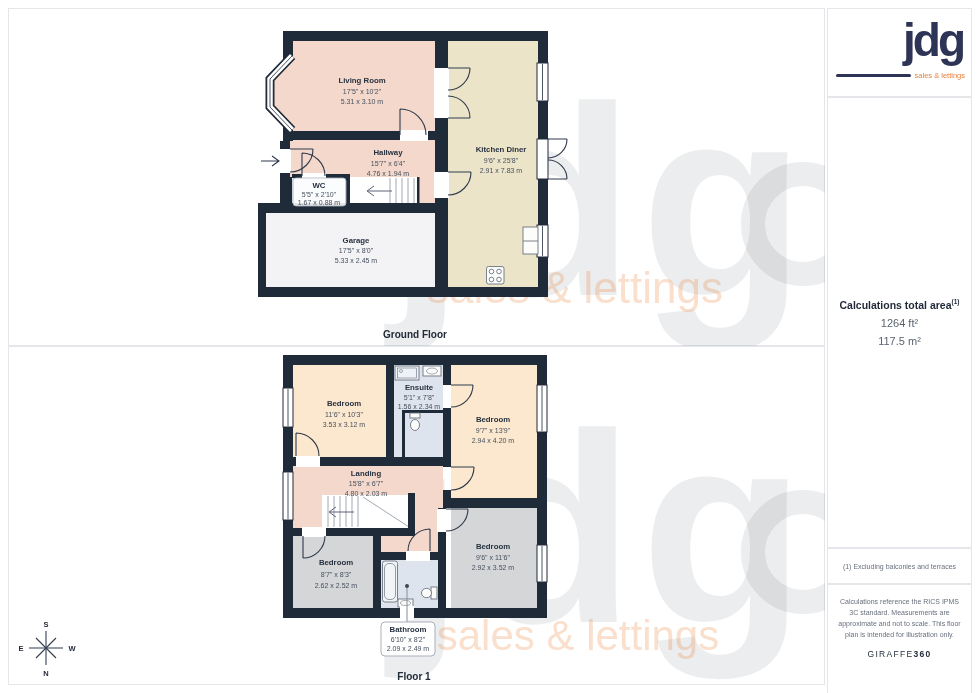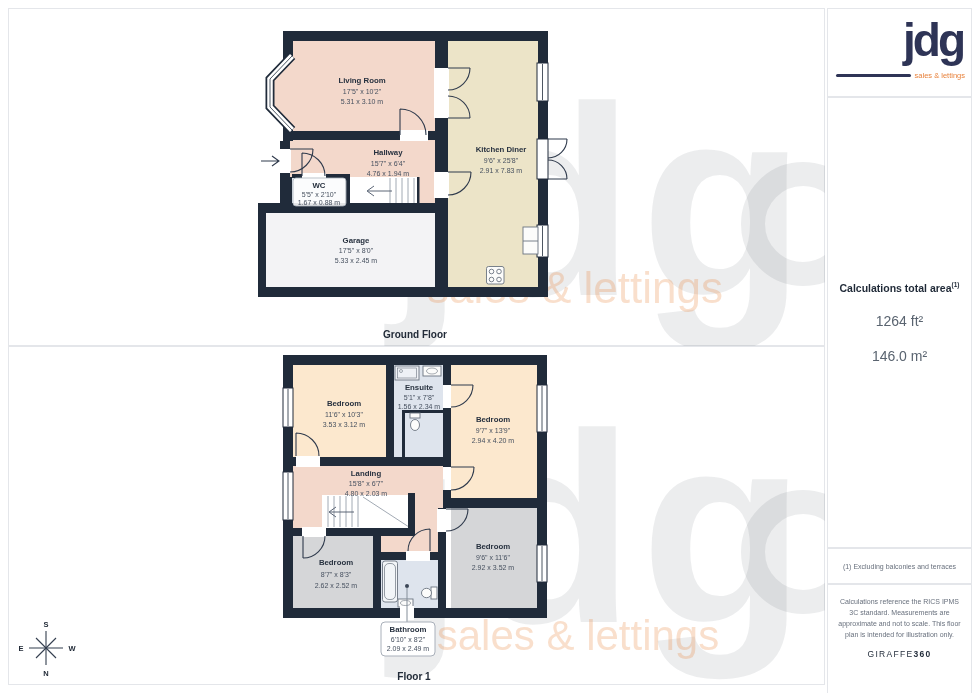--- a/index.html
+++ b/index.html
@@ -15,21 +15,21 @@
            justify-content:center;gap:6px;}
   .sb-foot{top:548px;height:36px;display:flex;align-items:center;justify-content:center;}
   .sb-calc{top:584px;height:129px;padding:12px 10px 0;text-align:center;}
   .logo-text{position:absolute;right:8px;top:8px;font-size:46px;font-weight:bold;
              letter-spacing:-3px;color:#2e3456;line-height:1;}
   .logo-row{position:absolute;left:8px;right:6px;top:62px;display:flex;align-items:center;gap:4px;}
   .logo-line{flex:1;height:3.5px;background:#2e3456;border-radius:2px;}
   .logo-tag{font-size:7.5px;color:#e8823c;white-space:nowrap;}
   .area-title{font-size:10.5px;font-weight:bold;color:#1f2937;}
   .area-title sup{font-size:6.5px;}
-  .area-val{font-size:14px;color:#5a6470;margin-top:13px;}
+  .area-val{font-size:11px;color:#5a6470;}
   .foot-note{font-size:7px;color:#68707d;}
   .calc-text{font-size:7px;color:#68707d;line-height:1.55;}
   .brand-row{margin-top:9px;font-size:8.5px;color:#242e3c;letter-spacing:1.3px;}
   .brand-row .b360{font-weight:bold;}
   .plan-svg{position:absolute;}
   svg text{font-family:"Liberation Sans",sans-serif;}
   .room-name{font-size:7.8px;font-weight:bold;fill:#27313f;}
   .room-dim{font-size:7px;fill:#46505f;}
   .floor-label{font-size:10px;font-weight:bold;fill:#222b38;}
   .wm-brand{font-size:270px;font-weight:bold;fill:rgba(31,42,58,0.085);}
@@ -296,21 +296,21 @@
     <div class="logo-text">jdg</div>
     <div class="logo-row">
       <div class="logo-line"></div>
       <div class="logo-tag">sales &amp; lettings</div>
     </div>
   </div>
 
   <div class="sb-box sb-area">
     <div class="area-title"><span>Calculations total area</span><sup>(1)</sup></div>
     <div class="area-val">1264 ft²</div>
-    <div class="area-val">146.0 m²</div>
+    <div class="area-val">117.5 m²</div>
   </div>
 
   <div class="sb-box sb-foot">
     <div class="foot-note">(1) Excluding balconies and terraces</div>
   </div>
 
   <div class="sb-box sb-calc">
     <div class="calc-text">Calculations reference the RICS IPMS 3C standard. Measurements are approximate and not to scale. This floor plan is intended for illustration only.</div>
     <div class="brand-row"><span>GIRAFFE</span><span class="b360">360</span></div>
   </div>

